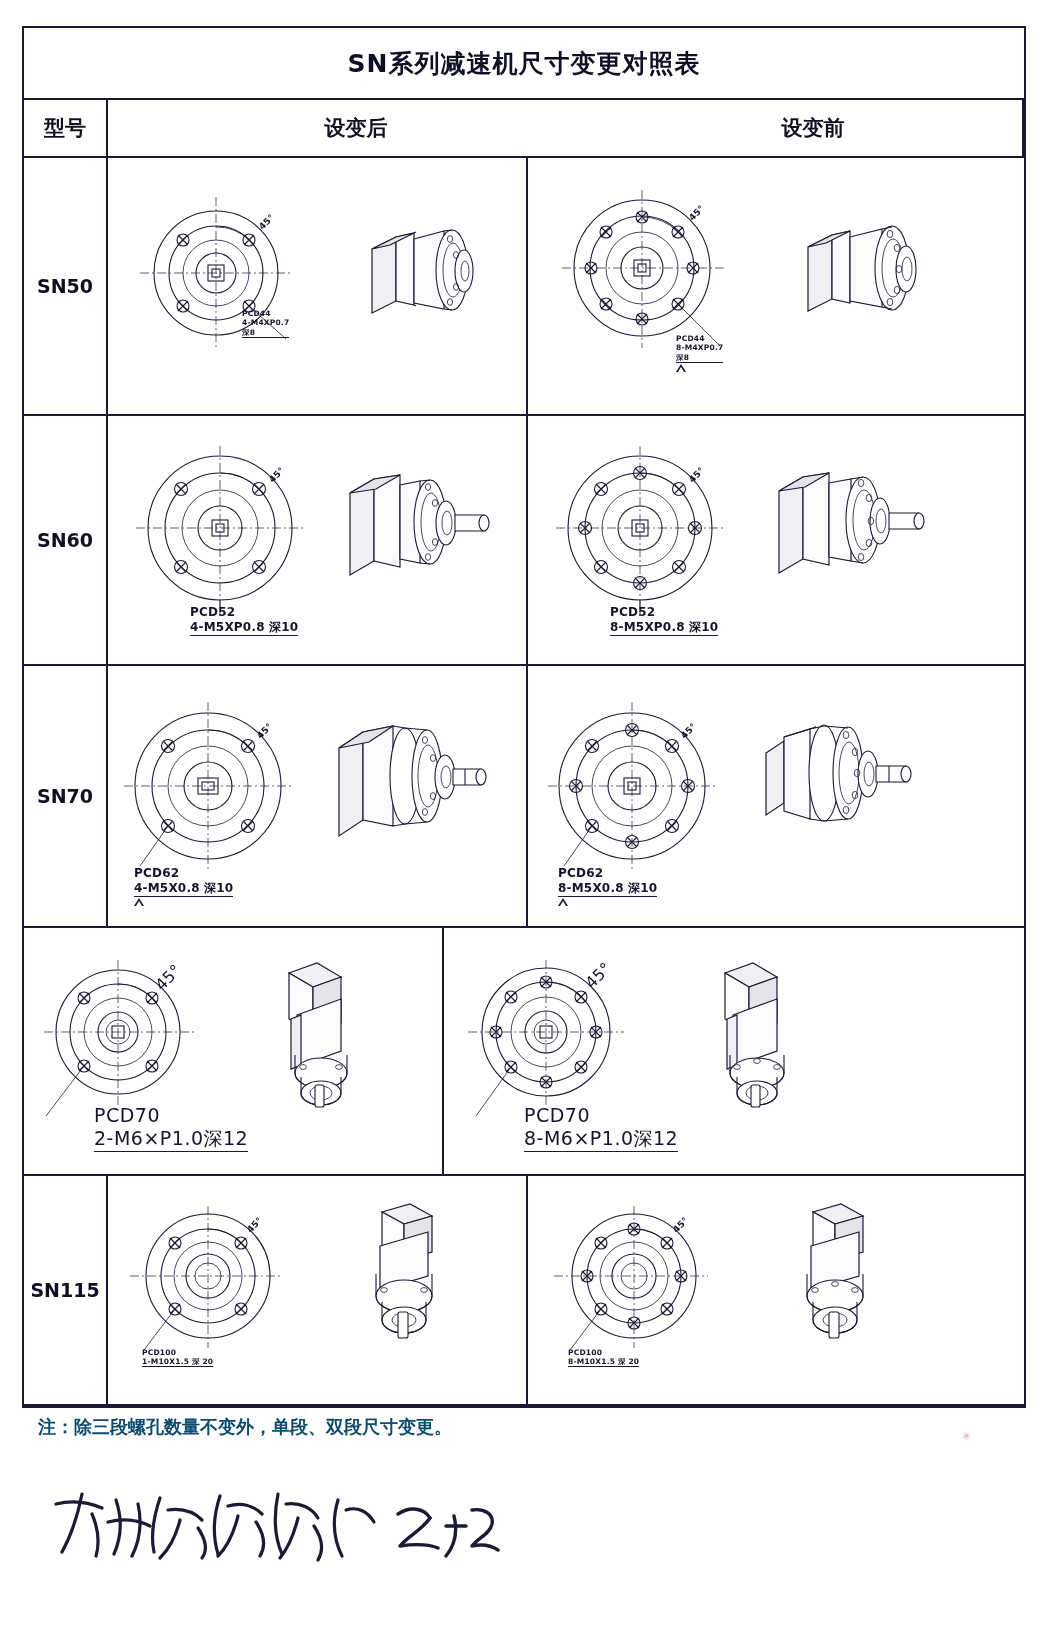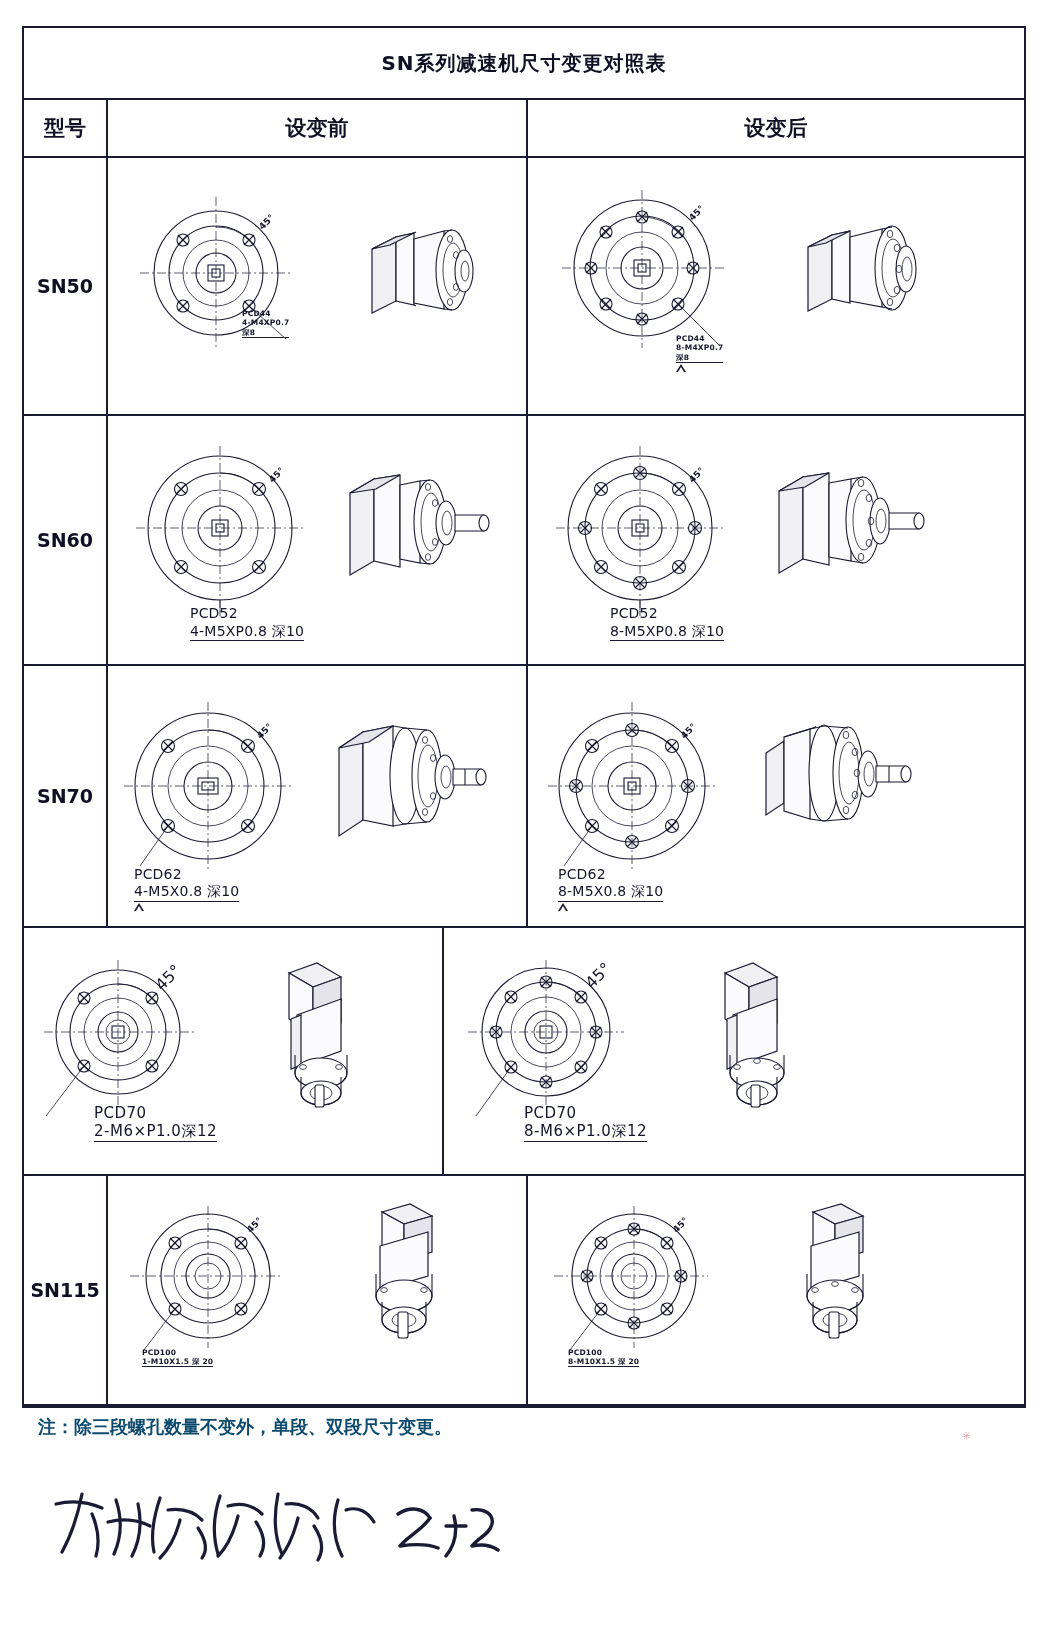--- a/index.html
+++ b/index.html
@@ -21,21 +21,21 @@
     box-sizing:border-box;
     background:#fff;
   }
   
   .title-band{
     height:70px;
     border-bottom:2px solid #1a1a33;
     display:flex;align-items:center;justify-content:center;
   }
   .doc-title{
-    font-size:20px;font-weight:bold;
+    font-size:25px;font-weight:bold;
     letter-spacing:1px;
     color:#101024;
   }
   
   .head-row{
     display:flex;
     height:56px;
     border-bottom:2px solid #1a1a33;
   }
   .head-cell{
@@ -91,22 +91,22 @@
   
   .anno{
     position:absolute;
     font-family:"DejaVu Sans","Liberation Sans",sans-serif;
     color:#14142a;
     white-space:nowrap;
     line-height:1.25;
   }
   .anno .l1,.anno .l2{display:block;}
   .anno.tiny{font-size:7.5px;font-weight:bold;letter-spacing:.2px;}
-  .anno.small{font-size:14px;font-weight:normal;letter-spacing:.2px;}
-  .anno.big{font-size:15px;font-weight:normal;letter-spacing:.5px;}
+  .anno.small{font-size:12px;font-weight:bold;letter-spacing:.2px;}
+  .anno.big{font-size:19px;font-weight:normal;letter-spacing:.5px;}
   .uline{border-bottom:1px solid #1a1a33;display:inline-block;}
   .tri{
     display:block;width:0;height:0;
     border-left:5px solid transparent;border-right:5px solid transparent;
     border-bottom:8px solid #1a1a33;
     margin-top:1px;
     position:relative;
   }
   .tri::after{
     content:"";position:absolute;left:-3px;top:3px;
@@ -146,22 +146,22 @@
 <body>
 
 <div class="page">
 
   <div class="title-band">
     <div class="doc-title">SN系列减速机尺寸变更对照表</div>
   </div>
 
   <div class="head-row">
     <div class="head-cell col-model">型号</div>
+    <div class="head-cell col-after">设变后</div>
     <div class="head-cell col-before">设变前</div>
-    <div class="head-cell col-after">设变后</div>
   </div>
 
   <div class="rows">
 
     <div class="drow" style="height:258px">
       <div class="cell-model">SN50</div>
 
       <div class="cell-draw">
         <div class="dwg" style="padding-left:26px">
 

